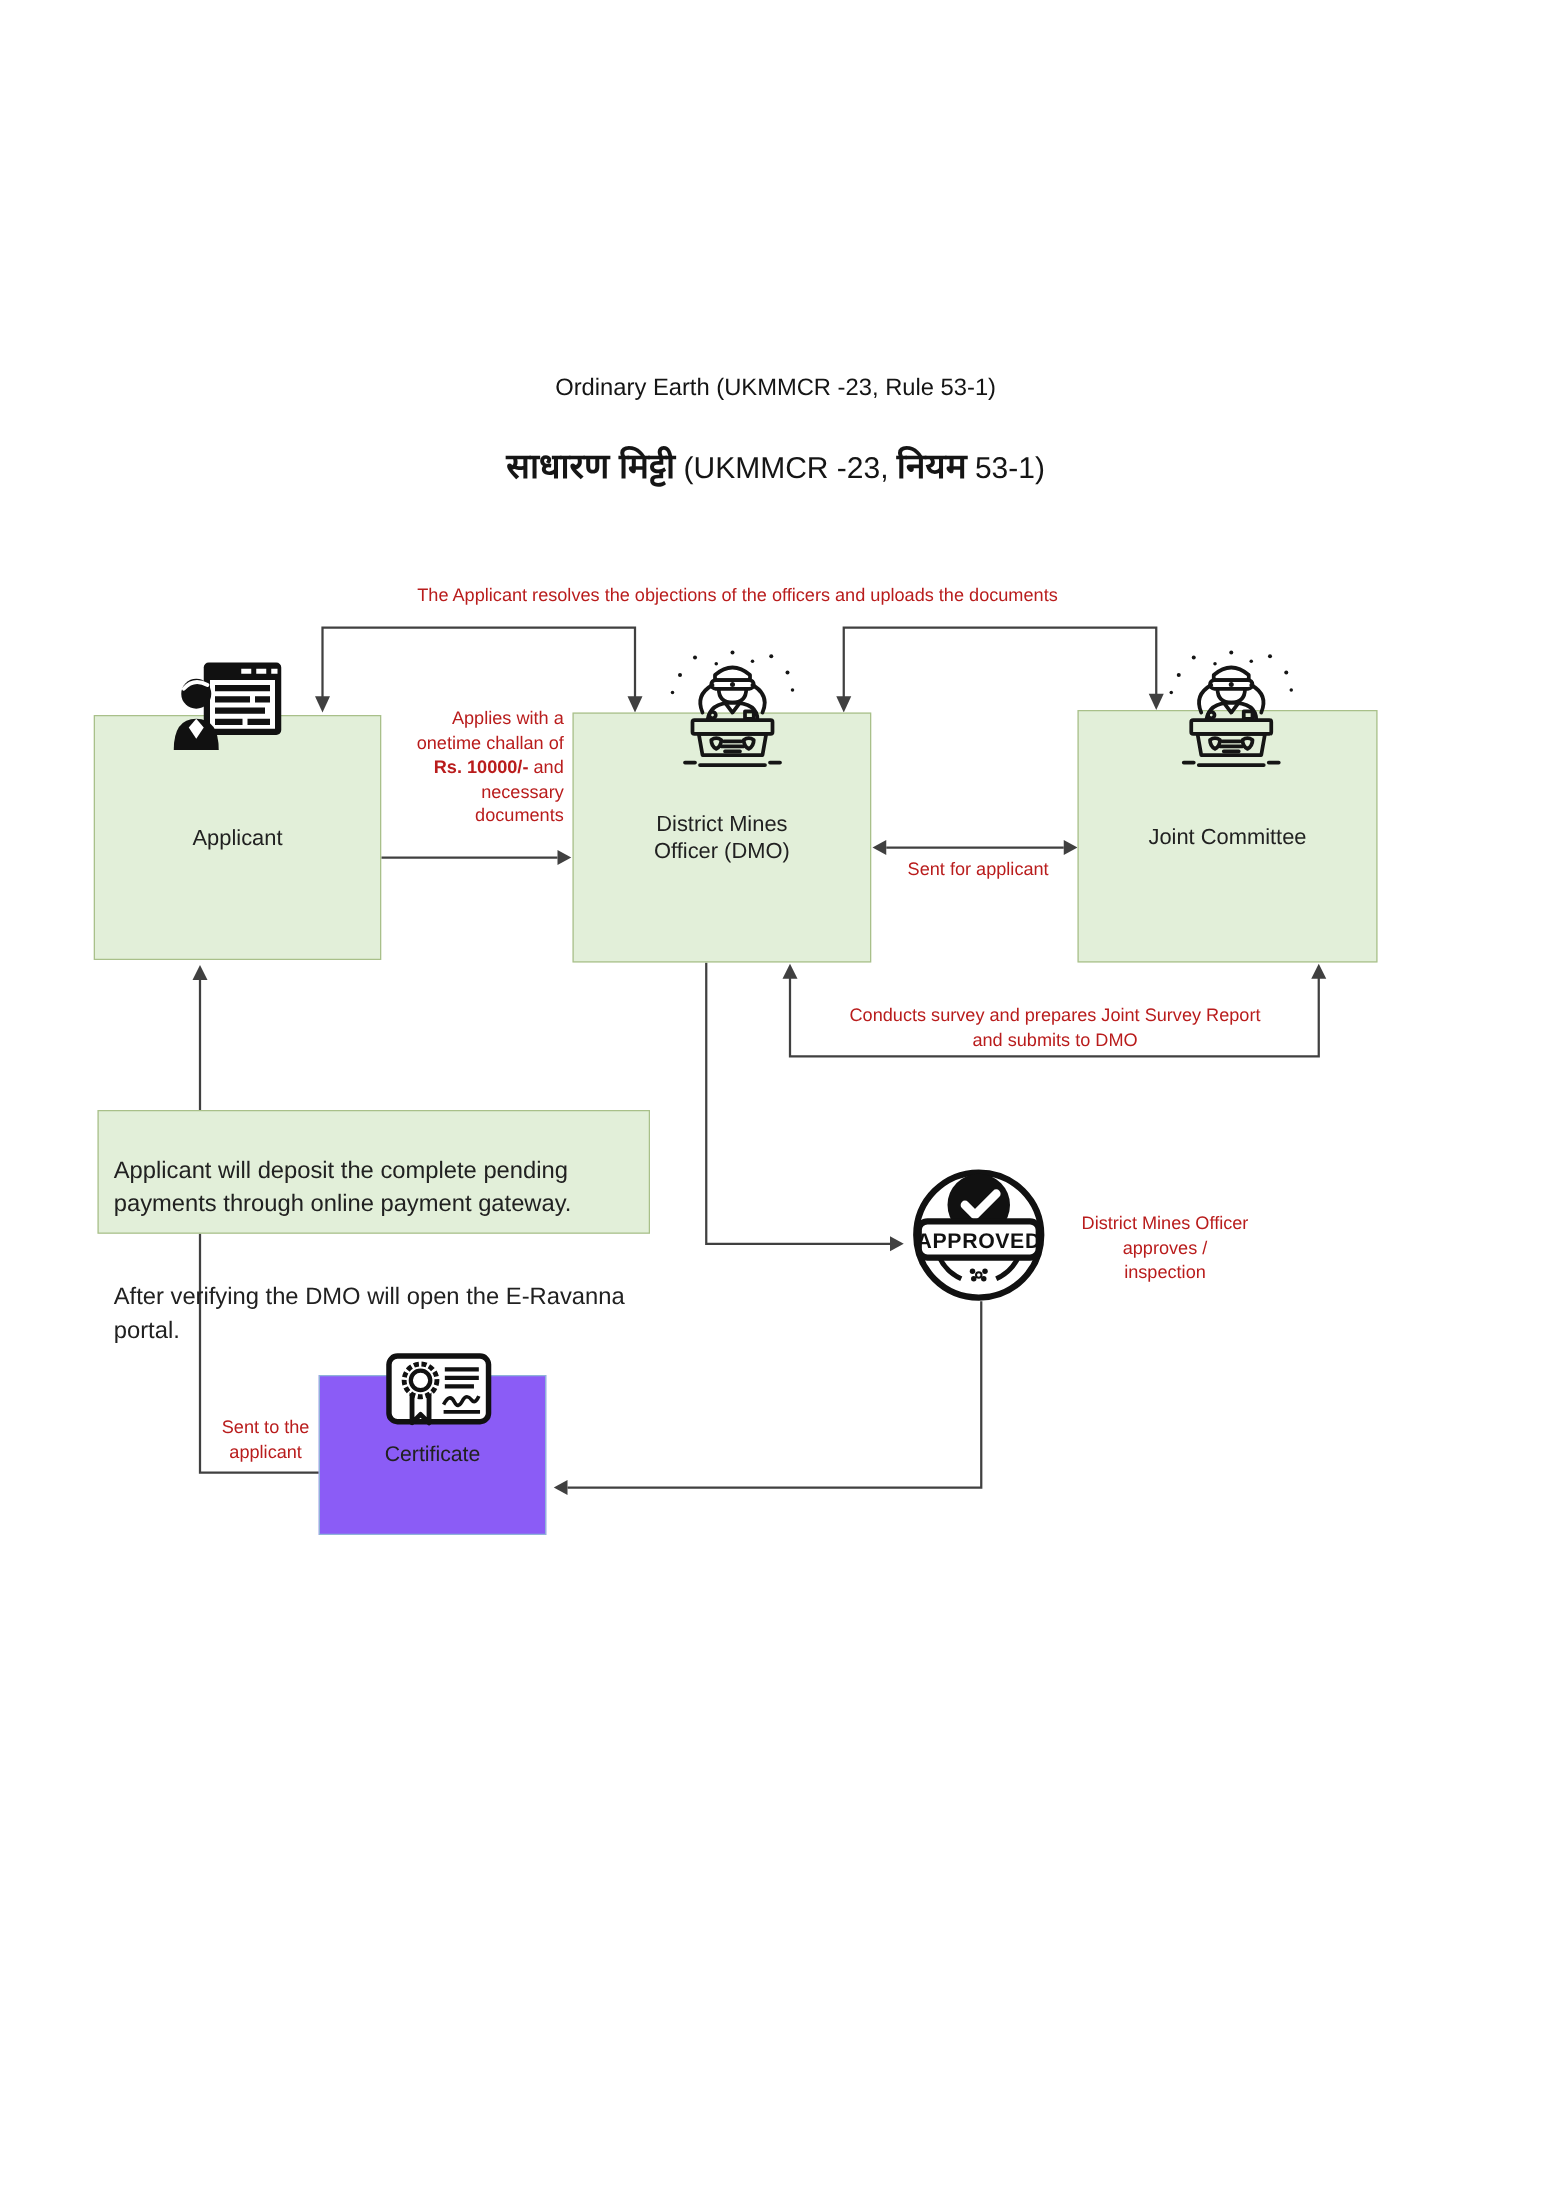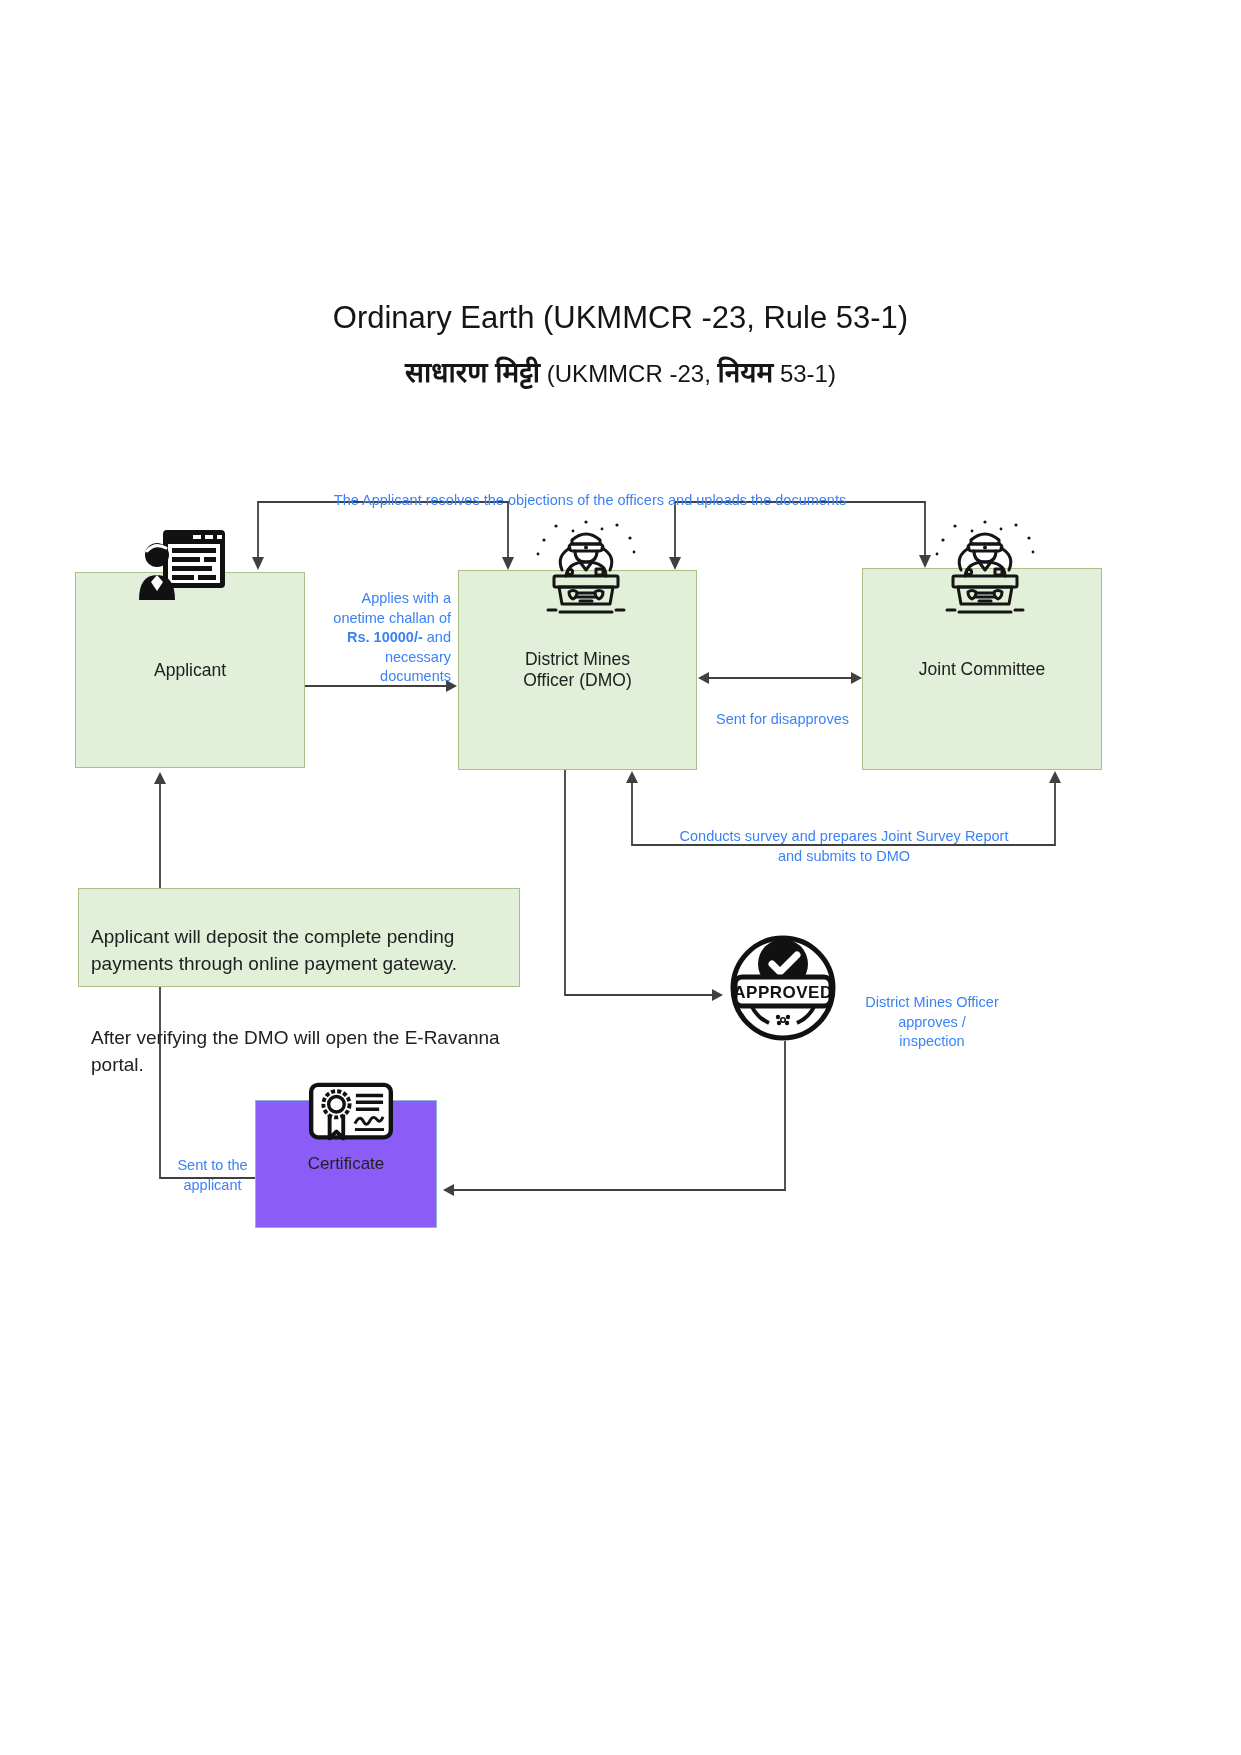--- a/index.html
+++ b/index.html
@@ -1,20 +1,20 @@
 <!DOCTYPE html>
 <html><head>
 <meta charset="utf-8">
 <style>
   html,body{margin:0;padding:0;background:#fff;}
   .stage{position:relative;width:1241px;height:1755px;background:#ffffff;overflow:hidden;
          font-family:"Liberation Sans","DejaVu Sans",sans-serif;color:#1f1f1f;}
   .abs{position:absolute;}
   
-  .title1{left:0;top:300px;width:1241px;text-align:center;font-size:31px;color:#151515;z-index:4;}
+  .title1{left:0;top:300px;width:1241px;text-align:center;font-size:19px;color:#151515;z-index:4;}
   .title2{left:0;top:352px;width:1241px;text-align:center;font-size:24px;color:#151515;z-index:4;}
   .title2 .hi{font-size:28px;font-weight:600;}
   
   .connectors{left:0;top:0;z-index:1;}
   .connectors path{stroke:#404040;stroke-width:1.8;fill:none;}
   .connectors polygon{fill:#404040;stroke:none;}
   
   .box{position:absolute;z-index:2;background:#e2efd9;border:1.6px solid #a9c08a;
        display:flex;align-items:center;justify-content:center;text-align:center;
        font-size:17.5px;color:#212121;box-sizing:border-box;white-space:pre-line;}
@@ -27,21 +27,21 @@
   .box-payment .para{margin:0 0 20px 0;}
   .box-payment .para:last-child{margin:0;}
   
   .icon{position:absolute;z-index:3;}
   .icon-applicant{left:137px;top:528px;width:92px;height:74px;}
   .icon-dmo{left:524px;top:514px;width:124px;height:104px;}
   .icon-jc{left:923px;top:514px;width:124px;height:104px;}
   .icon-stamp{left:728px;top:933px;width:110px;height:110px;}
   .icon-cert{left:306px;top:1080px;width:90px;height:68px;}
   
-  .lbl{position:absolute;z-index:4;font-size:14.5px;line-height:1.35;color:#3b82f6;white-space:pre-line;margin-top:23px;}
+  .lbl{position:absolute;z-index:4;font-size:14.5px;line-height:1.35;color:#b91c1c;white-space:pre-line;}
   .lbl-resolve{left:280px;top:468px;width:620px;text-align:center;}
   .lbl-applies{left:321px;top:566px;width:130px;text-align:right;}
   .lbl-applies .b{font-weight:700;}
   .lbl-inspect{left:700px;top:687px;width:165px;text-align:center;}
   .lbl-survey{left:628px;top:804px;width:432px;text-align:center;}
   .lbl-approve{left:848px;top:970px;width:168px;text-align:center;}
   .lbl-certpay{left:452px;top:1102px;width:262px;text-align:left;}
   .lbl-sentapp{left:165px;top:1133px;width:95px;text-align:center;}
   .outline{stroke:#151515;stroke-width:3;fill:none;stroke-linecap:round;stroke-linejoin:round;}
 </style>
@@ -214,21 +214,21 @@
     <path d="M24,34 v26 l7,-7 7,7 v-26" fill="#fff" stroke="#111" stroke-width="4" stroke-linejoin="round"></path>
     <circle cx="31" cy="25" r="13.5" fill="#fff" stroke="#111" stroke-width="4" stroke-dasharray="4.2 2.2"></circle>
     <circle cx="31" cy="25" r="8" fill="#fff" stroke="#111" stroke-width="3.5"></circle>
     <path d="M51,16 h28 M51,23 h28 M51,30 h24" stroke="#111" stroke-width="3.6"></path>
     <path d="M50,45 q5,-10 9,-2 q3,6 7,-2 q3,-5 7,0 q3,4 6,-3" stroke="#111" stroke-width="3" fill="none"></path>
     <path d="M50,51 h30" stroke="#111" stroke-width="3"></path>
   </svg>
 
   <div class="lbl lbl-resolve">The Applicant resolves the objections of the officers and uploads the documents</div>
   <div class="lbl lbl-applies"><span>Applies with a onetime challan of </span><span class="b">Rs. 10000/-</span><span> and necessary documents</span></div>
-  <div class="lbl lbl-inspect">Sent for disapproves</div>
+  <div class="lbl lbl-inspect">Sent for applicant</div>
   <div class="lbl lbl-survey">Conducts survey and prepares Joint Survey Report
 and submits to DMO</div>
   <div class="lbl lbl-approve">District Mines Officer
 approves /
 inspection</div>
   <div class="lbl lbl-sentapp">Sent to the
 applicant</div>
 
 </div>
 

